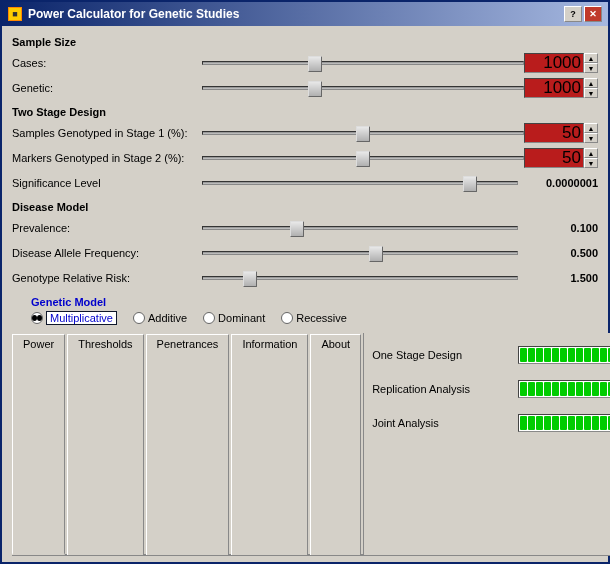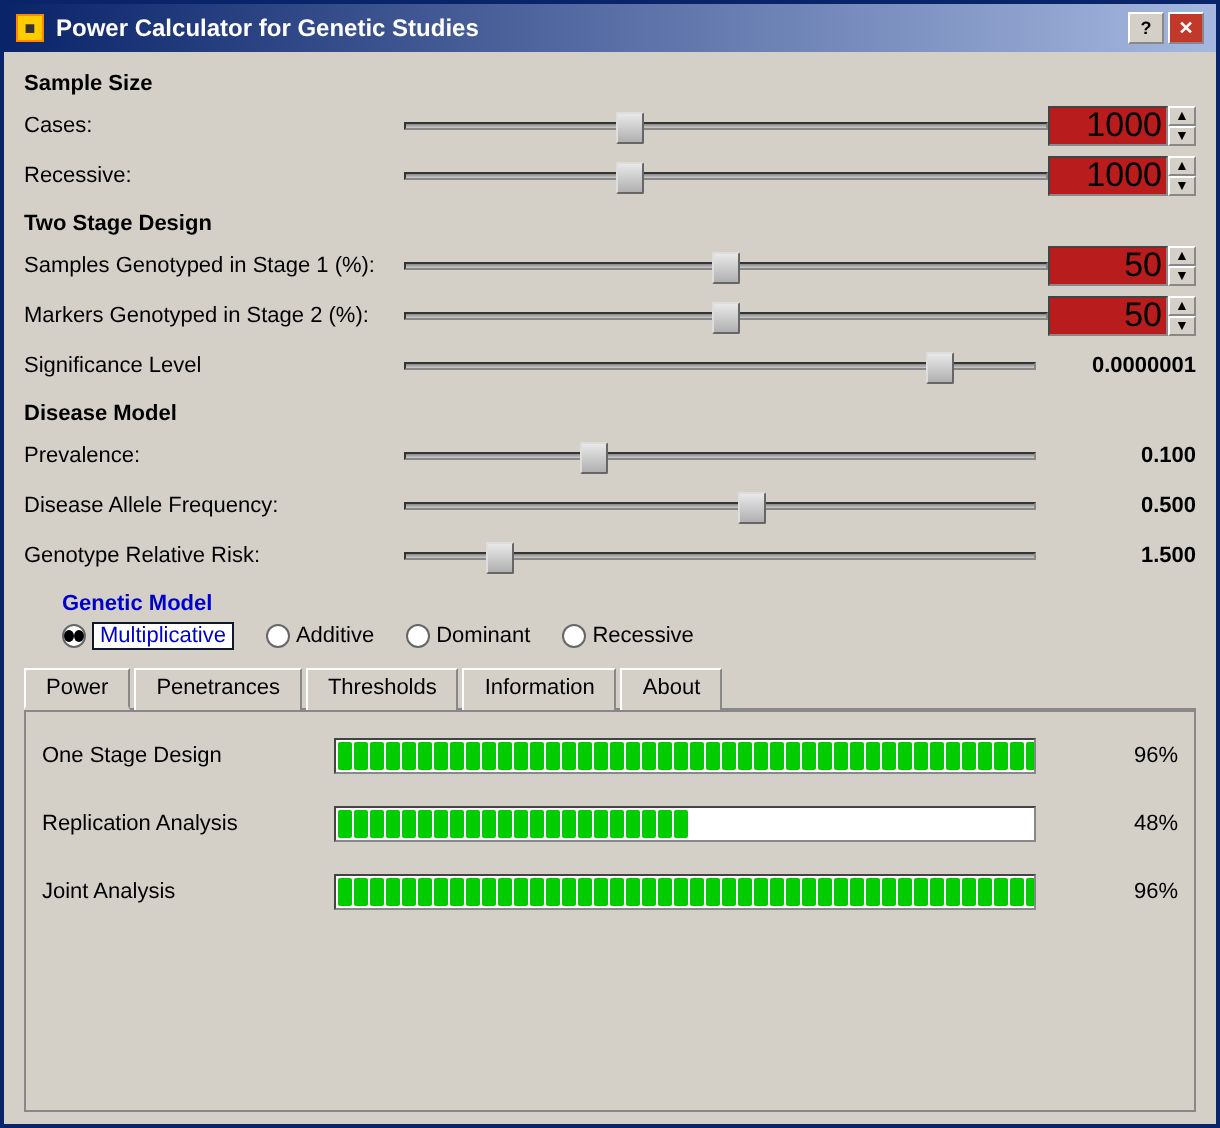--- a/index.html
+++ b/index.html
@@ -202,21 +202,21 @@
     .radio-label {
       font-size: 11px;
       color: #000;
     }
 
     
     .tabs-area {
       margin-top: 6px;
       flex: 1;
       display: flex;
-      flex-direction: column;
+      flex-direction: row;
     }
     .tab-header {
       display: flex;
       gap: 0;
       border-bottom: 2px solid #888;
       margin-bottom: 0;
     }
     .tab-item {
       padding: 3px 10px;
       background: #d4d0c8;
@@ -325,21 +325,21 @@
       <div class="no-spinner">
         <input class="spinner-input" type="text" value="1000" style="">
         <div class="spinner-buttons">
           <button class="spin-btn">▲</button>
           <button class="spin-btn">▼</button>
         </div>
       </div>
     </div>
 
     <div class="form-row">
-      <div class="form-label">Recessive:</div>
+      <div class="form-label">Genetic:</div>
       <div class="slider-container">
         <div class="slider-track">
           <div class="slider-thumb" style="left: calc(35% - 7px);"></div>
         </div>
       </div>
       <div class="no-spinner">
         <input class="spinner-input" type="text" value="1000" style="">
         <div class="spinner-buttons">
           <button class="spin-btn">▲</button>
           <button class="spin-btn">▼</button>
@@ -443,22 +443,22 @@
         <div class="radio-item">
           <div class="radio-circle"></div>
           <span class="radio-label">Recessive</span>
         </div>
       </div>
     </div>
 
     <div class="tabs-area">
       <div class="tab-header">
         <div class="tab-item active">Power</div>
+        <div class="tab-item">Thresholds</div>
         <div class="tab-item">Penetrances</div>
-        <div class="tab-item">Thresholds</div>
         <div class="tab-item">Information</div>
         <div class="tab-item">About</div>
       </div>
       <div class="tab-content">
 
         <div id="progress-rows">
             <div class="progress-row">
               <div class="progress-label">One Stage Design</div>
               <div class="progress-bar-container">
                 <div class="progress-bar-fill">

